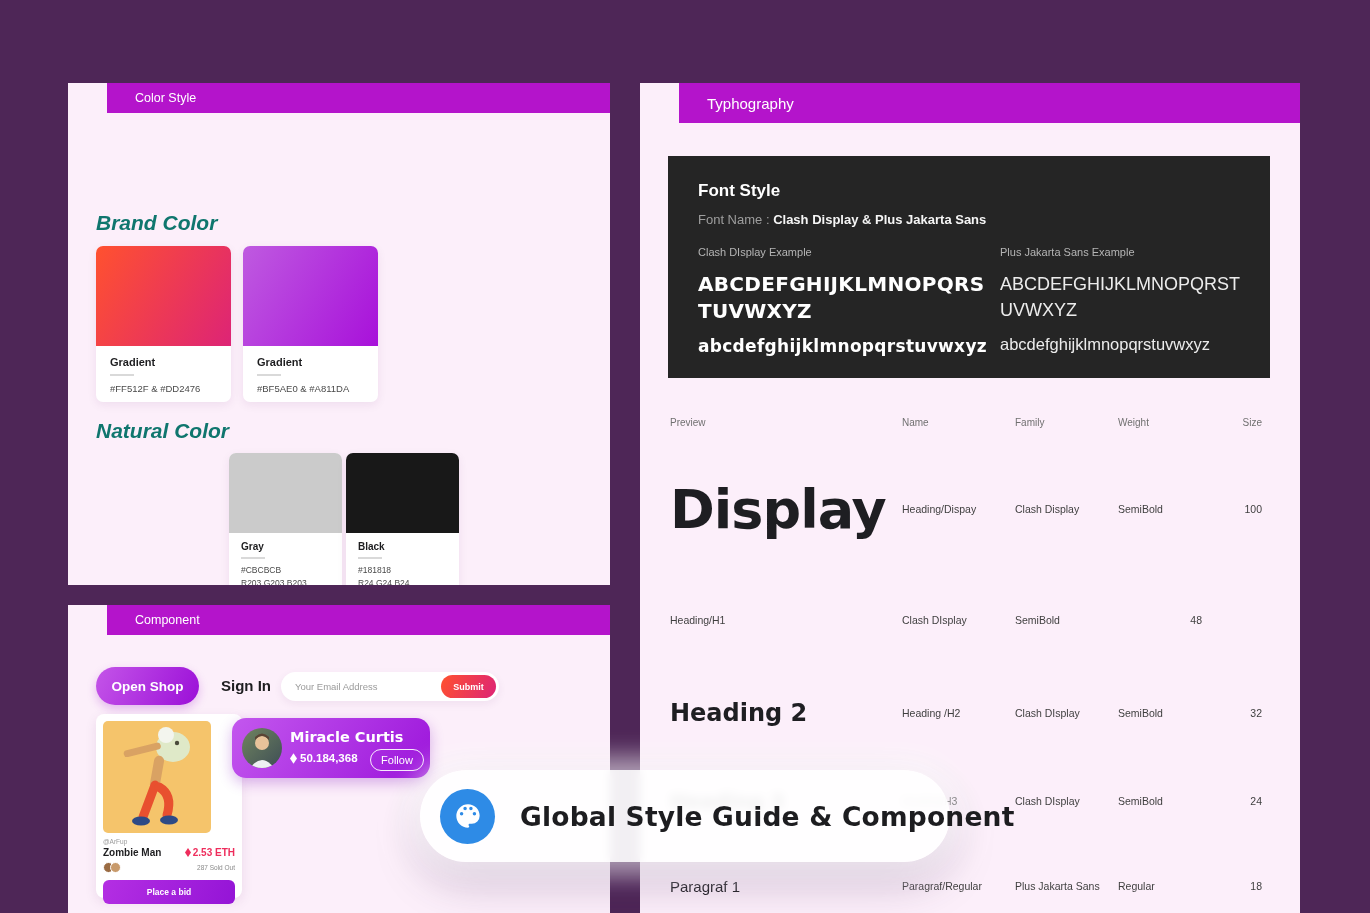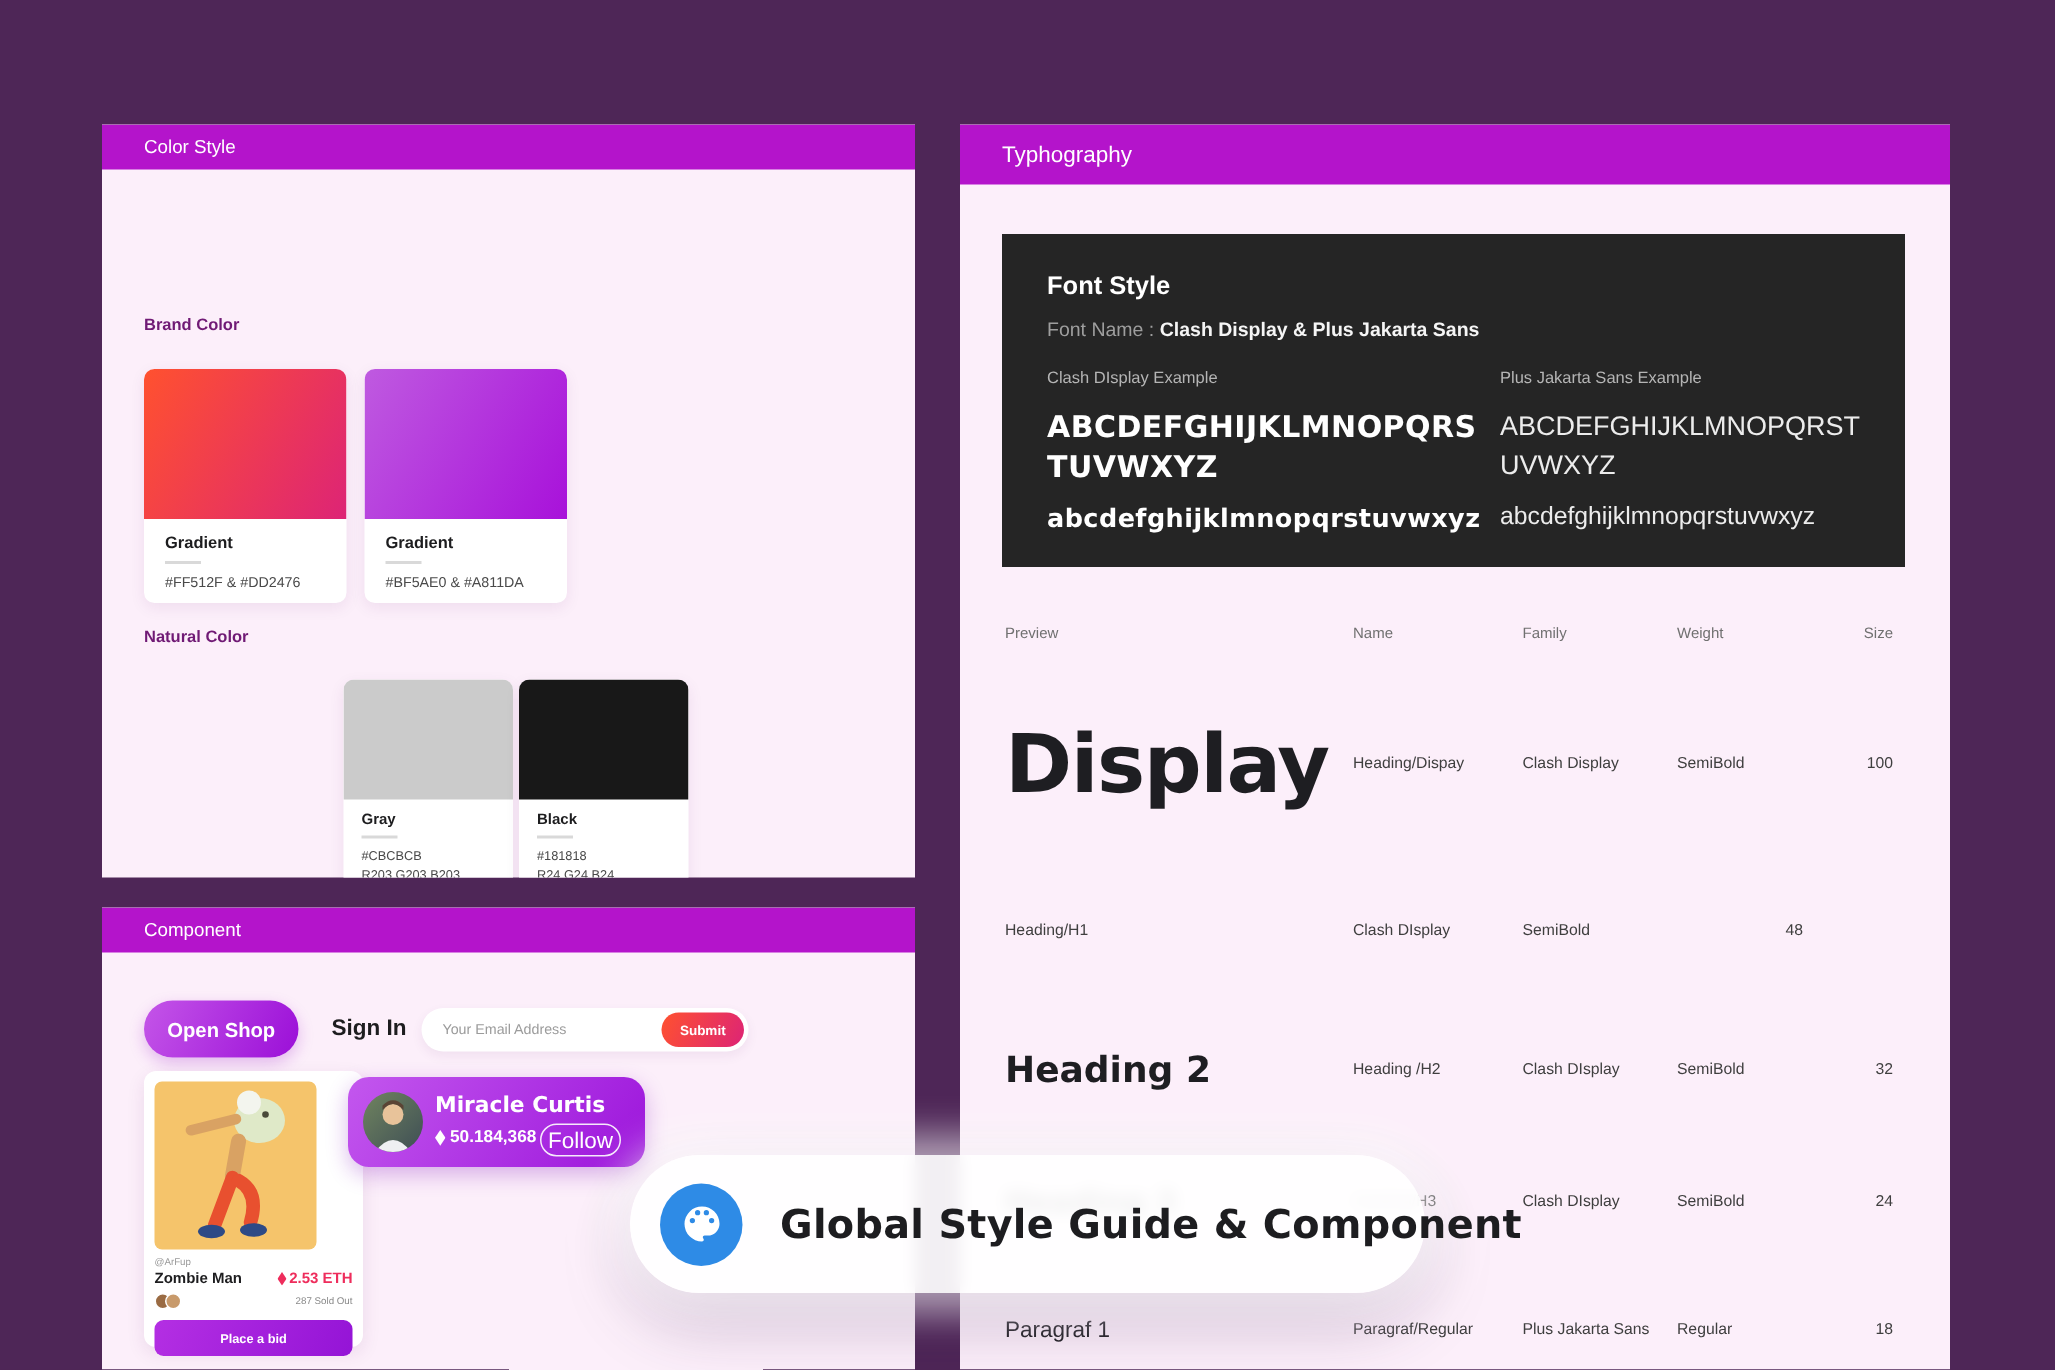--- a/index.html
+++ b/index.html
@@ -4,29 +4,29 @@
 <style>
   * { margin:0; padding:0; box-sizing:border-box; }
   html,body { width:1370px; height:913px; }
   body {
     position:relative;
     background:#4E2657;
     font-family:"Liberation Sans", sans-serif;
     overflow:hidden;
     color:#1d1d1f;
   }
-  .panel { position:absolute; background:#FCEFFA; overflow:hidden; }
+  .panel { position:absolute; background:#FCEFFA; overflow:hidden;padding-left:39px; }
   .panel-header {
     background:#B414CB; color:#ffffff; display:flex; align-items:center;
     padding-left:28px; font-weight:500;
   }
   
   #color-style { left:68px; top:83px; width:542px; height:502px; }
   #color-style .panel-header { height:30px; font-size:12.5px; }
-  .section-label { position:absolute; left:28px; font-size:11px; font-weight:700; color:#701a75; }
+  .section-label { position:absolute; left:28px; font-size:21px; font-weight:700; color:#0f766e;font-style:italic; }
   .swatch-card {
     position:absolute; background:#ffffff; border-radius:7px;
     box-shadow:0 3px 10px rgba(90,30,100,0.08); overflow:hidden;
   }
   .swatch-fill { width:100%; }
   .grad-1 { background:linear-gradient(120deg,#FF512F 0%,#DD2476 100%); }
   .grad-2 { background:linear-gradient(120deg,#BF5AE0 0%,#A811DA 100%); }
   .swatch-info { padding:10px 14px 8px 14px; }
   .swatch-name { font-size:11px; font-weight:700; color:#1d1d1f; }
   .swatch-div { width:24px; height:2px; background:#d9d9d9; margin:6px 0 7px 0; }
@@ -80,23 +80,23 @@
   }
   .profile-card {
     position:absolute; left:164px; top:113px; width:198px; height:60px; border-radius:14px;
     background:linear-gradient(125deg,#C357EE 0%,#9C15DB 100%);
     box-shadow:0 5px 14px rgba(130,20,190,0.30);
   }
   .profile-av { position:absolute; left:10px; top:10px; width:40px; height:40px; border-radius:50%; overflow:hidden; }
   .profile-name { position:absolute; left:58px; top:11px; color:#fff; font-size:14.5px; font-weight:700; font-family:"DejaVu Sans",sans-serif; }
   .profile-balance { position:absolute; left:58px; top:34px; color:#fff; font-size:11.5px; font-weight:600; display:flex; align-items:center; gap:3px; }
   .follow-btn {
-    position:absolute; right:16px; top:31px; width:54px; height:22px; border-radius:12px;
+    position:absolute; right:6px; top:31px; width:54px; height:22px; border-radius:12px;
     background:transparent; border:1.5px solid rgba(255,255,255,0.9);
-    color:#fff; font-size:15px; cursor:pointer;
+    color:#fff; font-size:11px; cursor:pointer;
   }
   
   #typography { left:640px; top:83px; width:660px; height:830px; }
   #typography .panel-header { height:40px; font-size:15px; }
   .font-card {
     position:absolute; left:28px; top:73px; width:602px; height:222px;
     background:#252525; color:#fff;
   }
   .font-card-title { position:absolute; left:30px; top:25px; font-size:17px; font-weight:700; }
   .font-name-line { position:absolute; left:30px; top:56px; font-size:13px; }

